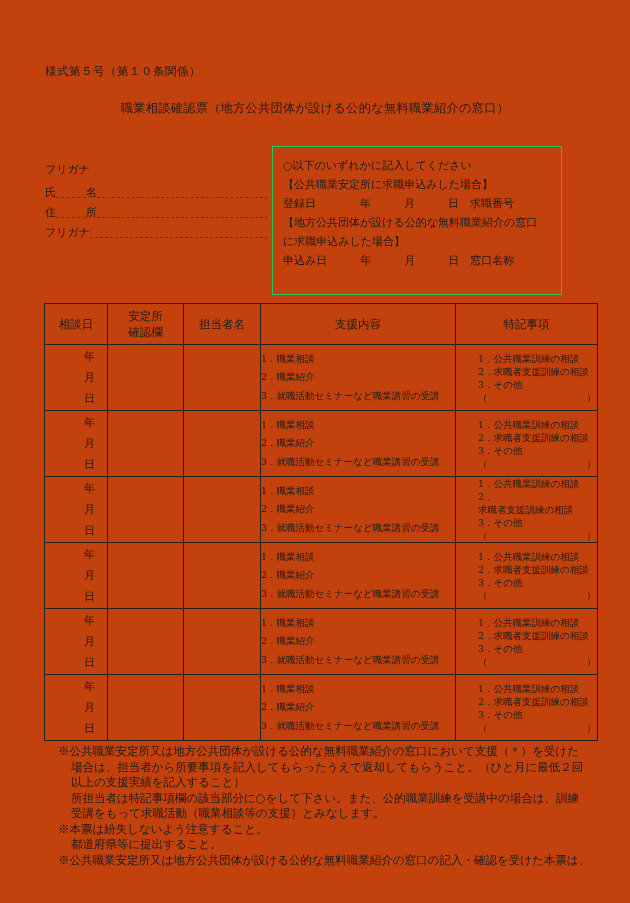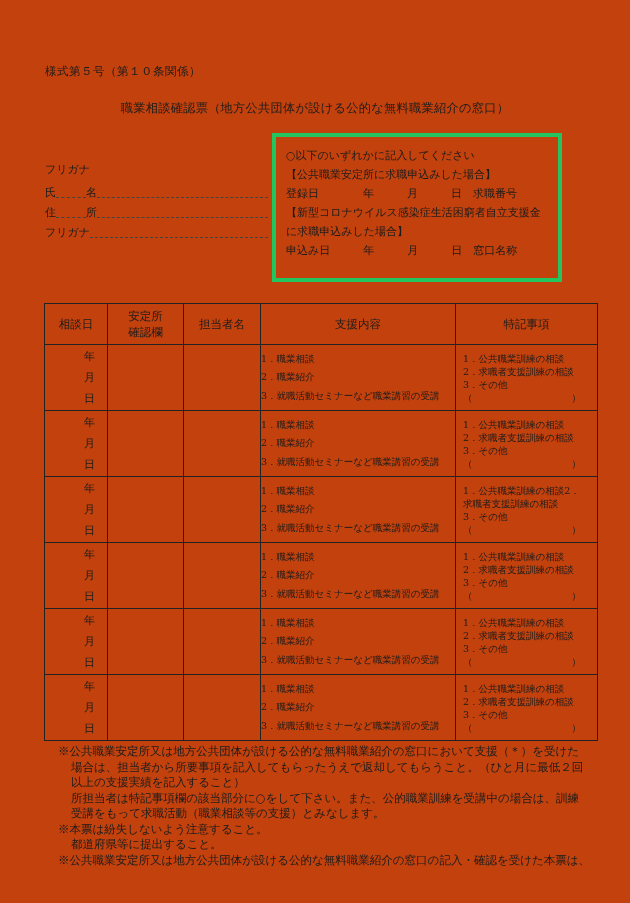--- a/index.html
+++ b/index.html
@@ -14,42 +14,42 @@
   
   .applicant{position:absolute;left:45px;top:160px;width:223px;font-size:11px;}
   .furigana{height:20px;line-height:20px;}
   .fill-line{display:flex;align-items:flex-end;height:20px;}
   .fill-line .lbl{line-height:15px;}
   .dash{border-bottom:1px dashed #444;height:1px;margin:0 0 2px 0;}
   .dash.w30{width:30px;}
   .dash.grow{flex:1;}
 
   
-  .entry-box{position:absolute;left:272px;top:133px;width:290px;height:149px;
-             border:4px solid #22c55e;box-sizing:border-box;padding:9px 0 0 10px;
+  .entry-box{position:absolute;left:272px;top:146px;width:290px;height:149px;
+             border:1px solid #22c55e;box-sizing:border-box;padding:9px 0 0 10px;
              font-size:11px;}
   .entry-box .bx-line{height:19px;line-height:19px;white-space:pre;}
 
   
   table.consult-table{position:absolute;left:44px;top:303px;border-collapse:collapse;
                       table-layout:fixed;width:553px;}
   .consult-table col.c1{width:63px;}
   .consult-table col.c2{width:76px;}
   .consult-table col.c3{width:77px;}
   .consult-table col.c4{width:195px;}
   .consult-table col.c5{width:142px;}
   .consult-table th,.consult-table td{border:1px solid #222;padding:0;vertical-align:middle;}
   .consult-table th{font-weight:normal;font-size:11.5px;text-align:center;height:40px;line-height:16px;}
   .consult-table tbody tr{height:66px;}
   td.date-cell{text-align:right;padding-right:12px;font-size:11px;}
   td.date-cell div{line-height:21px;}
   td.support-cell{font-size:9.5px;}
   td.support-cell div{line-height:18.5px;}
   td.special-cell{padding-left:7px;padding-right:6px;font-size:9.5px;}
-  td.special-cell div{line-height:13px;}
+  td.special-cell div{line-height:13px;margin-left:15px;}
   .paren-row{display:flex;justify-content:space-between;width:118px;}
 
   
   .notes{position:absolute;left:58px;top:744px;width:540px;font-size:11.5px;}
   .note-line{line-height:15.5px;white-space:nowrap;}
   .note-line.cont{margin-left:13px;}
 </style>
 </head>
 <body>
 
@@ -75,21 +75,21 @@
     <div class="fill-line">
       <span class="lbl">フリガナ</span>
       <span class="dash grow"></span>
     </div>
   </div>
 
   <div class="entry-box">
     <div class="bx-line">○以下のいずれかに記入してください</div>
     <div class="bx-line">【公共職業安定所に求職申込みした場合】</div>
     <div class="bx-line">登録日　　　　年　　　月　　　日　求職番号</div>
-    <div class="bx-line">【新型コロナウイルス感染症生活困窮者自立支援金</div>
+    <div class="bx-line">【地方公共団体が設ける公的な無料職業紹介の窓口</div>
     <div class="bx-line">に求職申込みした場合】</div>
     <div class="bx-line">申込み日　　　年　　　月　　　日　窓口名称</div>
   </div>
 
   <table class="consult-table">
     <colgroup>
         <col class="c1">
         <col class="c2">
         <col class="c3">
         <col class="c4">

